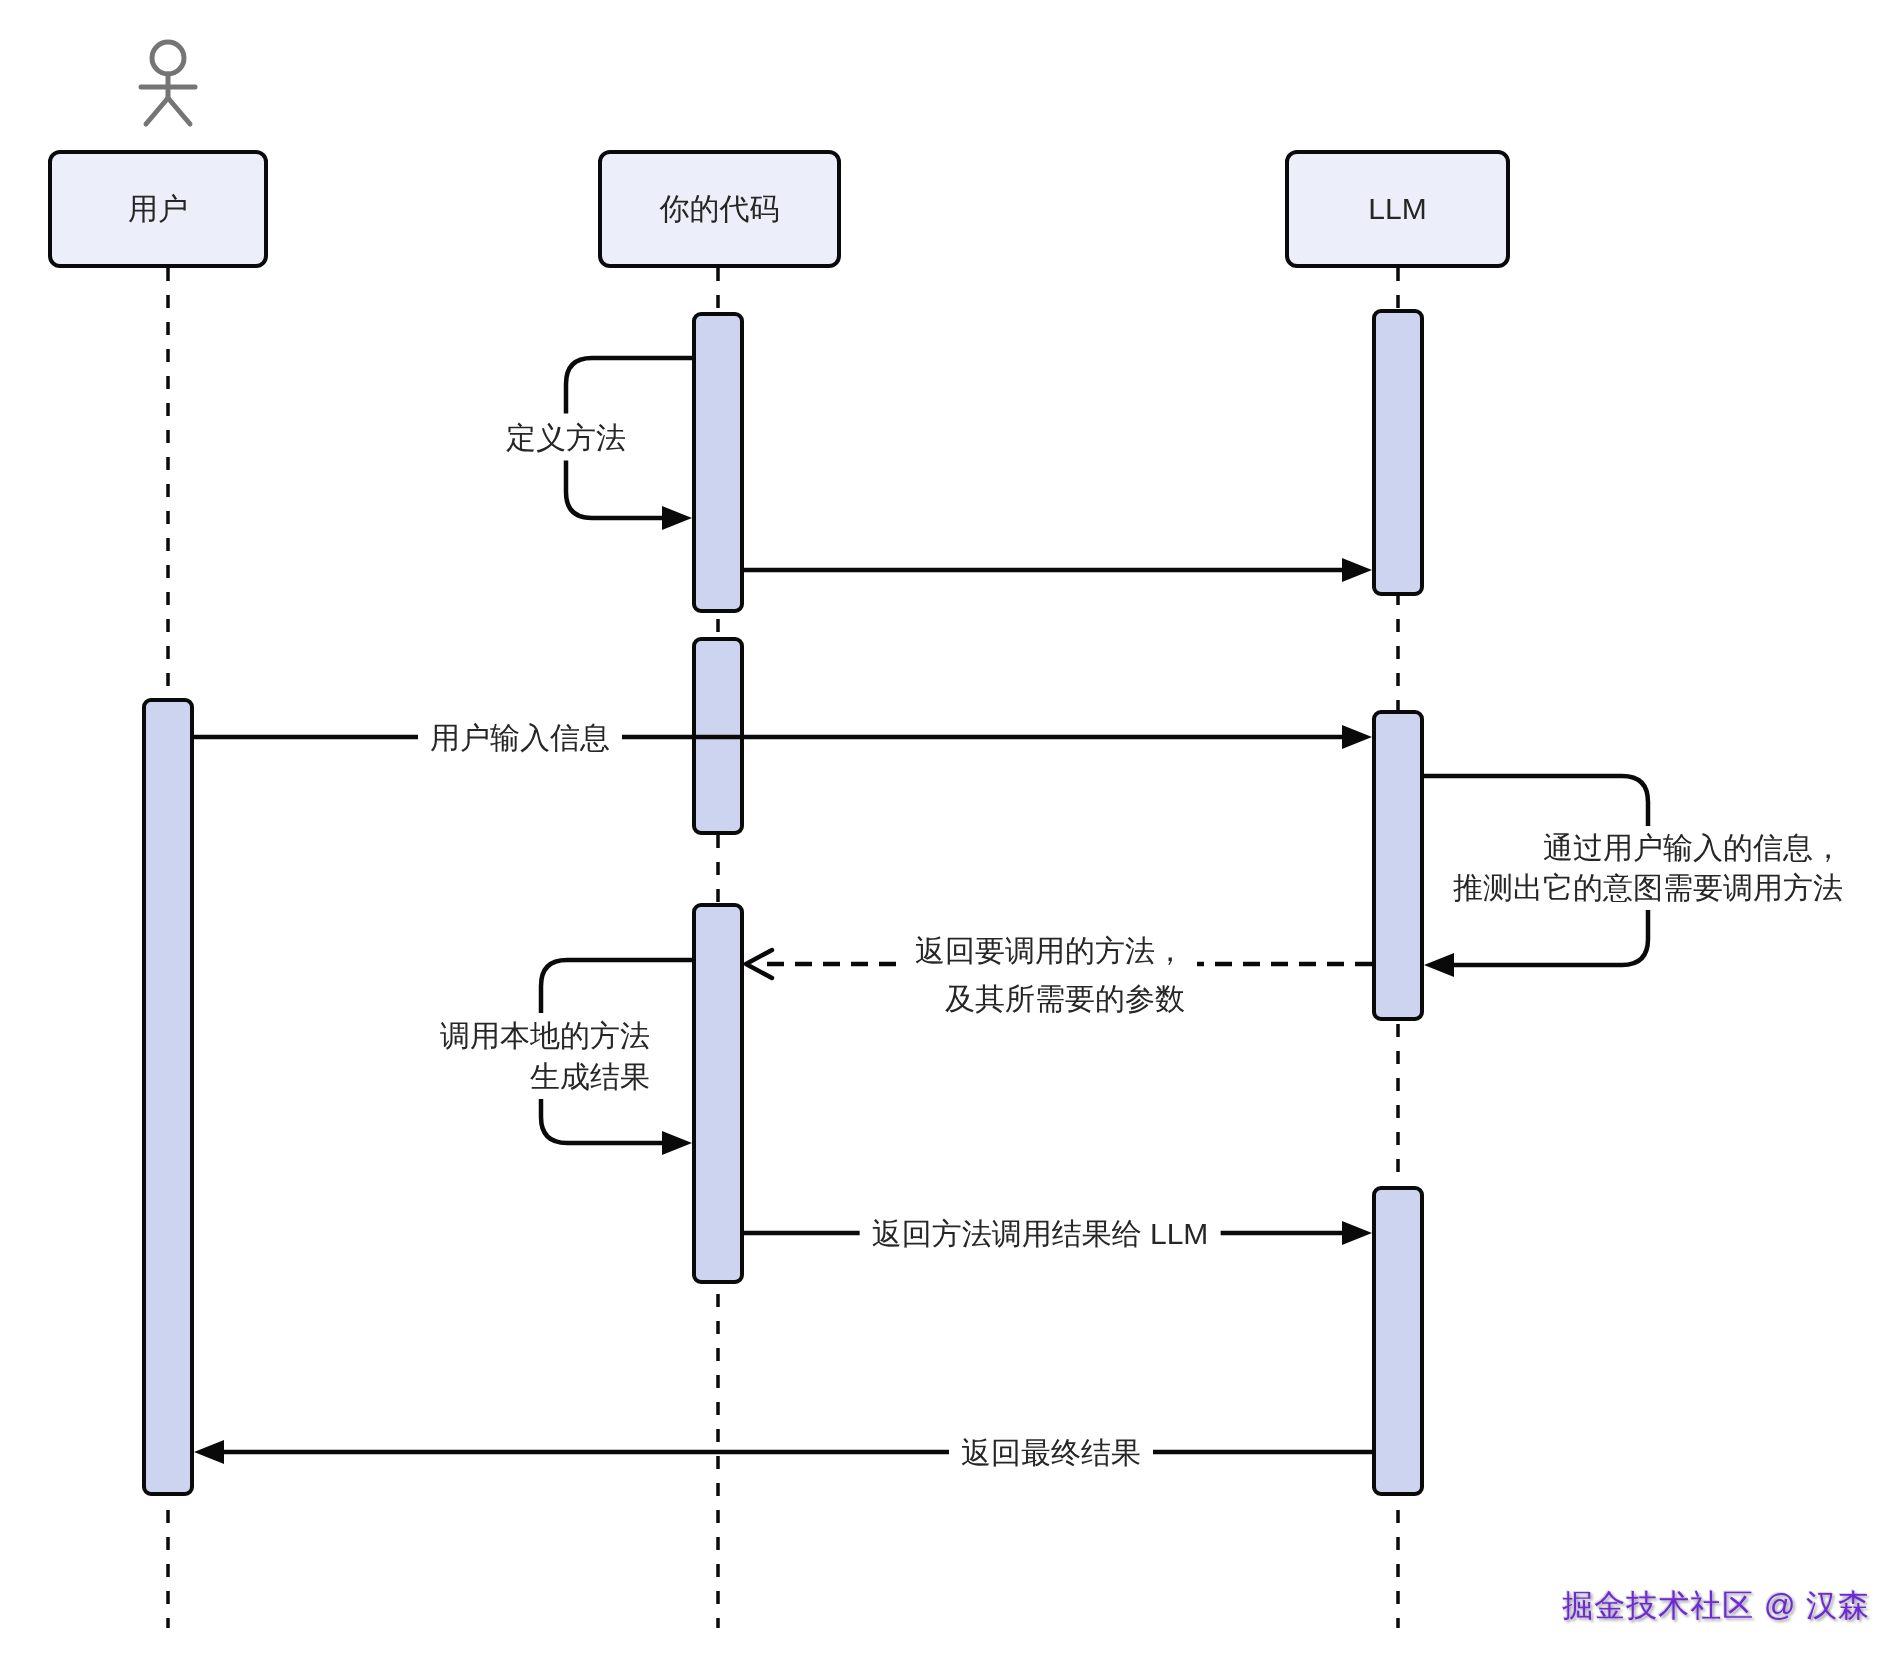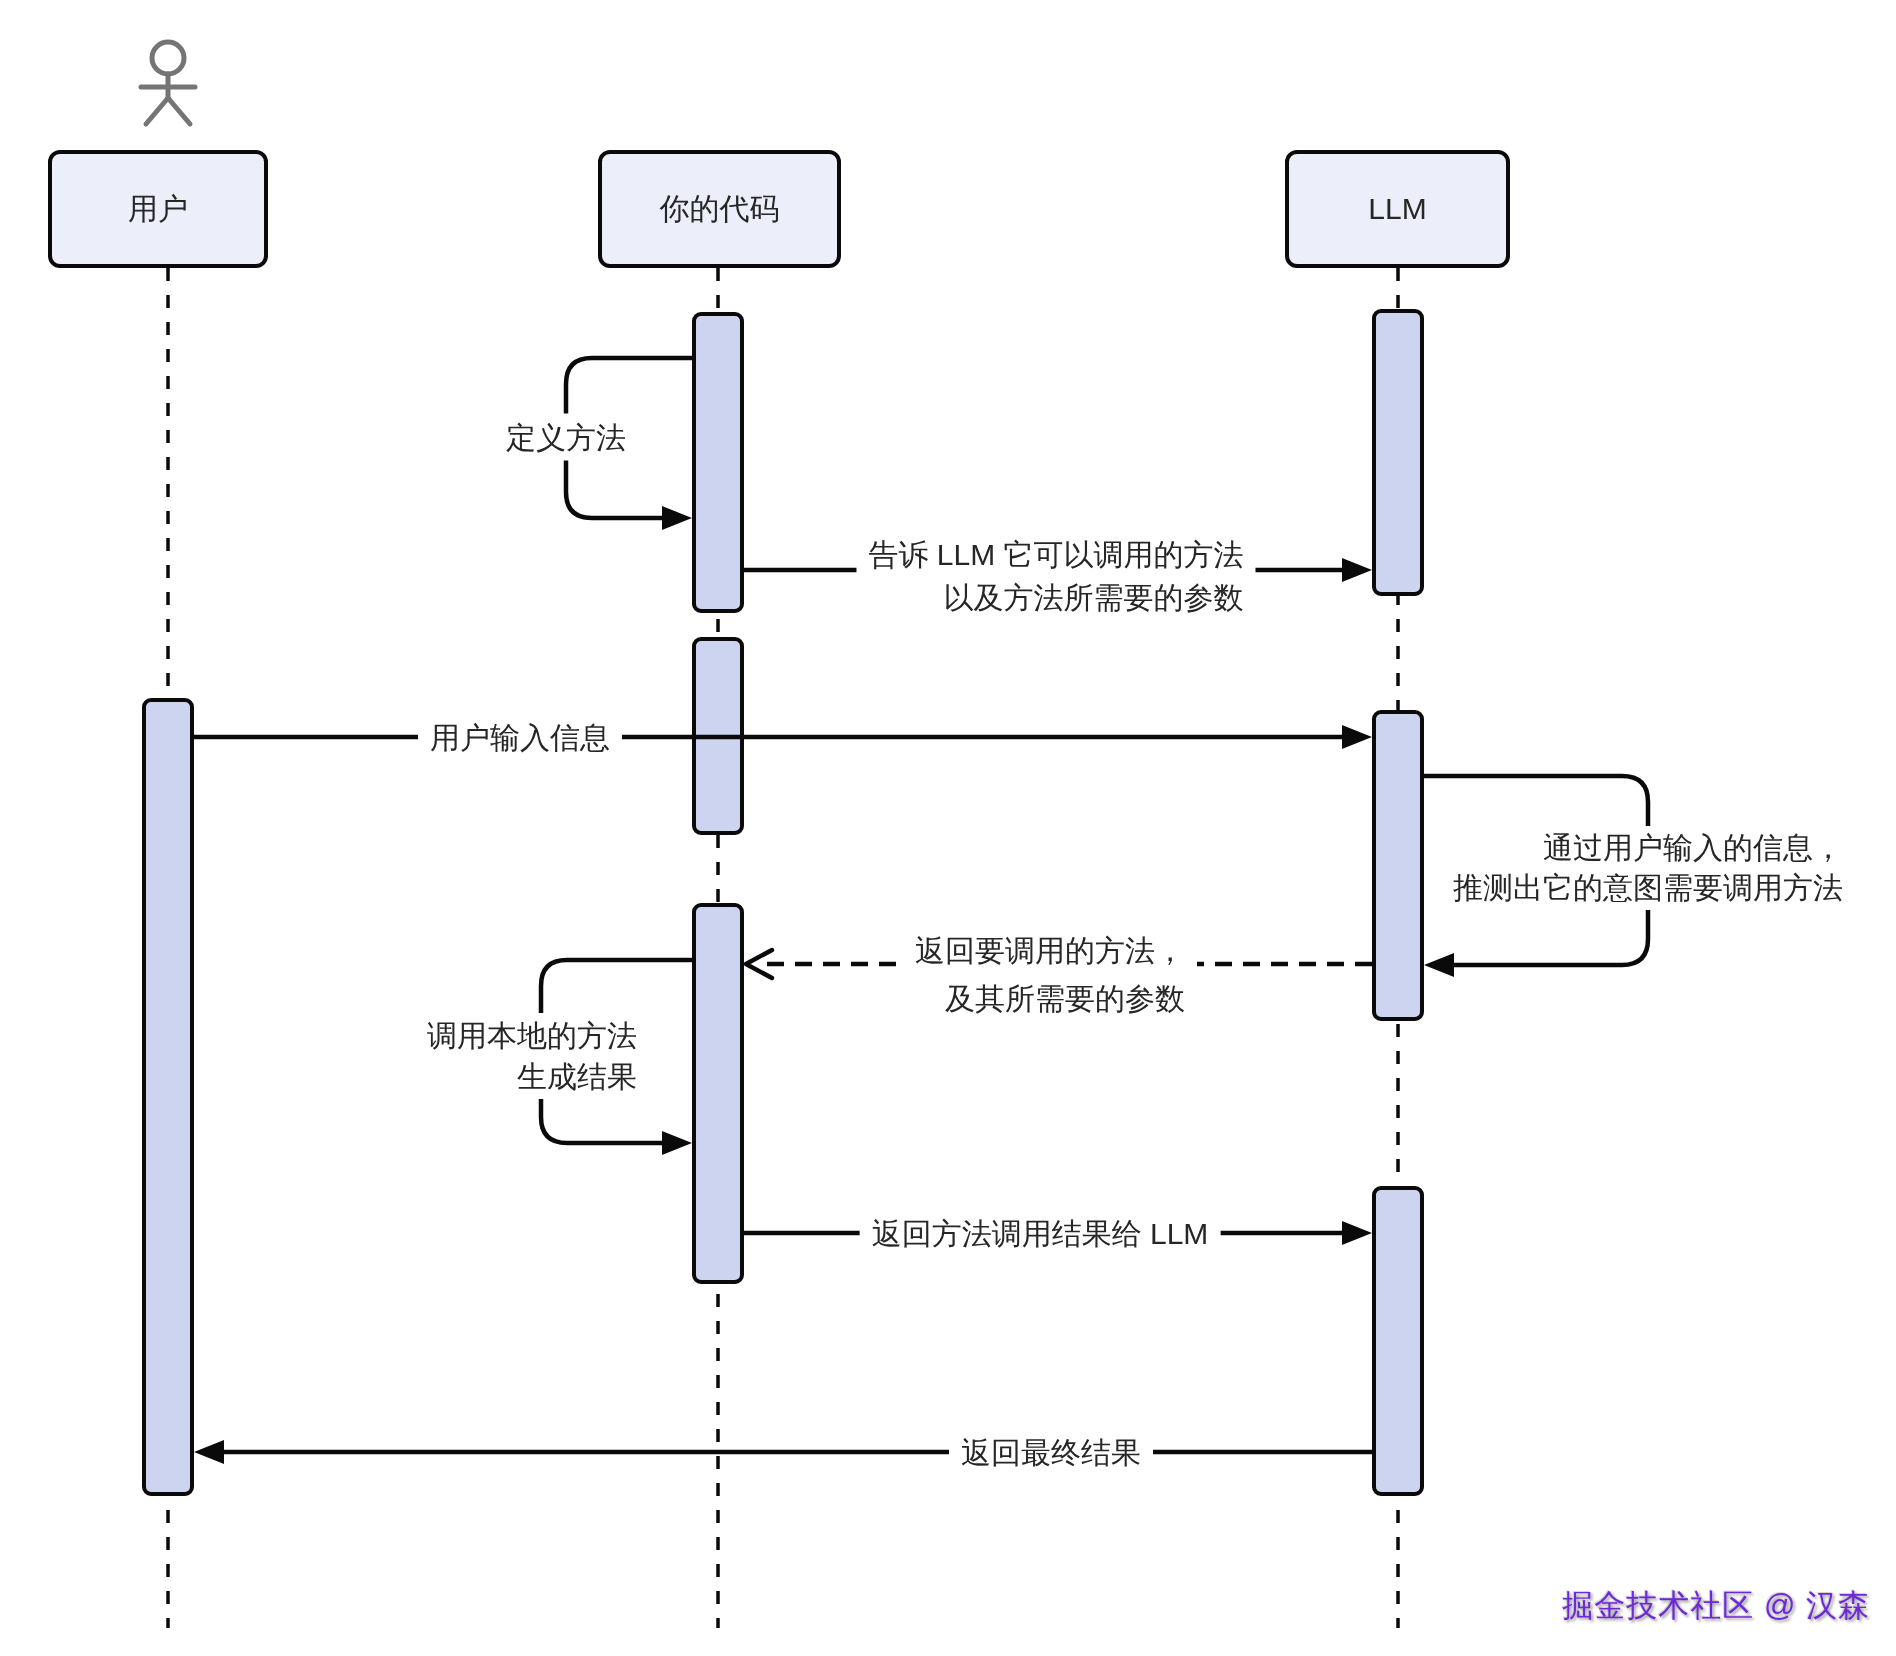--- a/index.html
+++ b/index.html
@@ -112,40 +112,36 @@
     <g>
       <line class="msg" x1="1372" y1="1452" x2="216" y2="1452"></line>
       <polygon class="head" points="194,1452 224,1440 224,1464"></polygon>
     </g>
   </svg>
 
   <div class="mlabel" style="left:566px;top:437px;">
     <div>定义方法</div>
   </div>
 
-  <div class="mlabel" style="left:1056px;top:576px;">
-    <div>告诉 LLM 它可以调用的方法</div>
-    <div>以及方法所需要的参数</div>
-  </div>
 
   <div class="mlabel" style="left:520px;top:737px;">
     <div>用户输入信息</div>
   </div>
 
   <div class="mlabel" style="left:1648px;top:868px;line-height:40px;">
     <div>通过用户输入的信息，</div>
     <div>推测出它的意图需要调用方法</div>
   </div>
 
   <div class="mlabel" style="left:1050px;top:975px;line-height:48px;">
     <div>返回要调用的方法，</div>
     <div>及其所需要的参数</div>
   </div>
 
-  <div class="mlabel" style="left:532px;top:1056px;line-height:41px;">
+  <div class="mlabel" style="left:545px;top:1056px;line-height:41px;">
     <div>调用本地的方法</div>
     <div>生成结果</div>
   </div>
 
   <div class="mlabel" style="left:1040px;top:1233px;">
     <div>返回方法调用结果给 LLM</div>
   </div>
 
   <div class="mlabel" style="left:1051px;top:1452px;">
     <div>返回最终结果</div>

